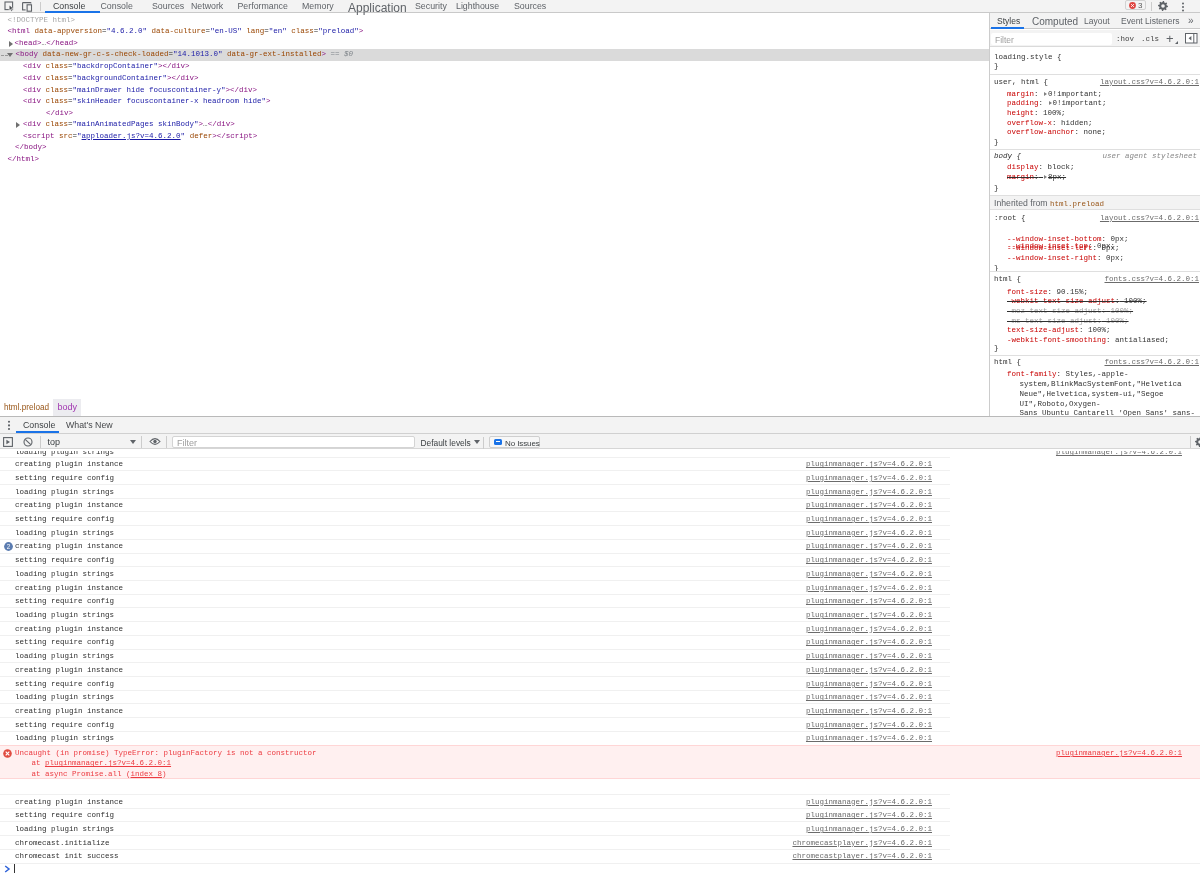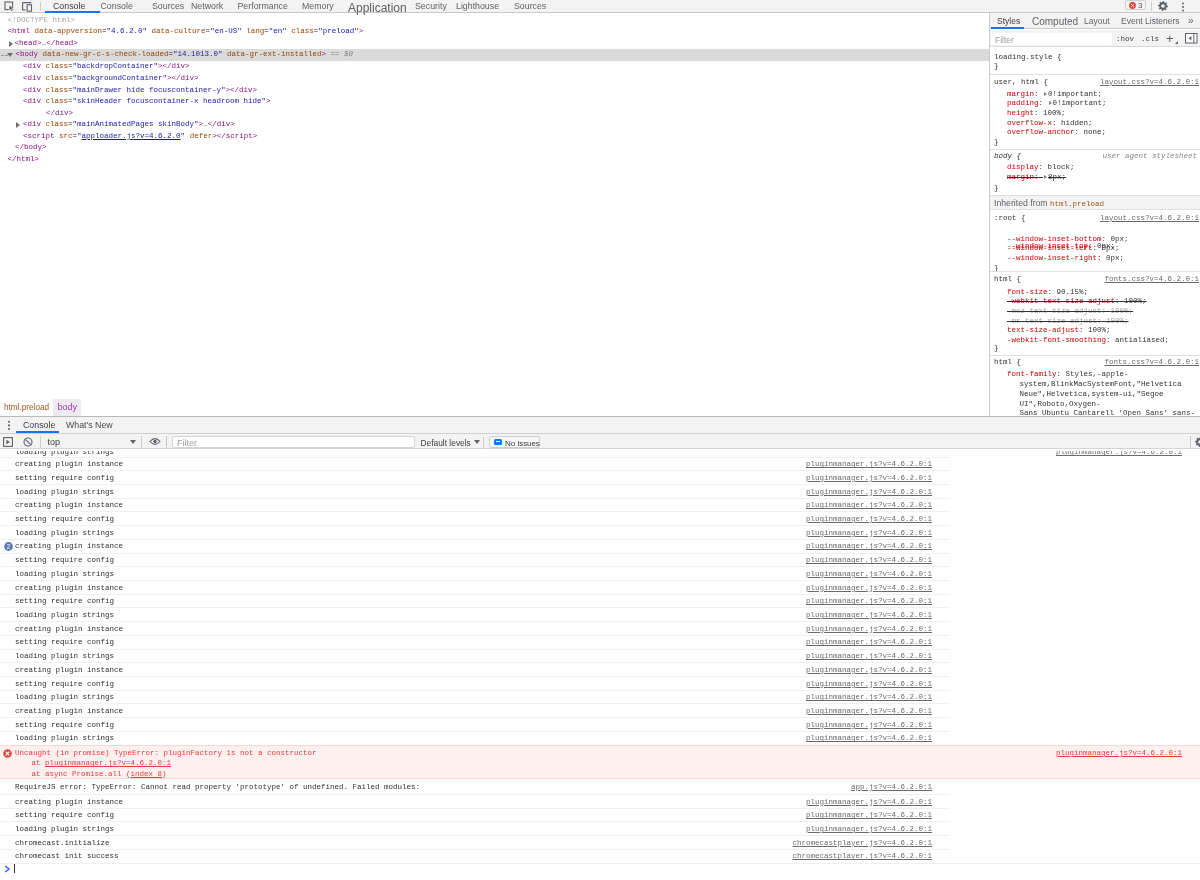--- a/index.html
+++ b/index.html
@@ -292,24 +292,20 @@
 <div class="abs" style="left:0;top:744.6px;width:1200px;height:34.6px;background:#fff0f0;border-top:1px solid #ffd6d6;border-bottom:1px solid #ffd6d6;font-family:'Liberation Mono',monospace;font-size:7.5px;color:#ec3b41">
       <svg style="position:absolute;left:3px;top:3.6px" width="9" height="9" viewBox="0 0 9 9">
         <circle cx="4.5" cy="4.5" r="4.3" fill="#e04b40"></circle>
         <path d="M2.7 2.7 L6.3 6.3 M6.3 2.7 L2.7 6.3" stroke="#fff" stroke-width="1.2"></path>
       </svg>
       <div style="position:absolute;left:15px;top:3.4px;white-space:pre">Uncaught (in promise) TypeError: pluginFactory is not a constructor</div>
       <div style="position:absolute;right:18px;top:3.4px;text-decoration:underline">pluginmanager.js?v=4.6.2.0:1</div>
       <div style="position:absolute;left:31.5px;top:13.7px;white-space:pre">at <span style="text-decoration:underline">pluginmanager.js?v=4.6.2.0:1</span></div>
       <div style="position:absolute;left:31.5px;top:24px;white-space:pre">at async Promise.all (<span style="text-decoration:underline">index 8</span>)</div>
     </div>
-<div class="crow" style="top:780.22px;border-top:none">
-      <span class="tx">RequireJS error: TypeError: Cannot read property 'prototype' of undefined. Failed modules:</span>
-      <span class="lk">app.js?v=4.6.2.0:1</span>
-    </div>
 <div class="crow" style="top:793.94px">
       <span class="tx">creating plugin instance</span>
       <span class="lk">pluginmanager.js?v=4.6.2.0:1</span>
     </div>
 <div class="crow" style="top:807.66px">
       <span class="tx">setting require config</span>
       <span class="lk">pluginmanager.js?v=4.6.2.0:1</span>
     </div>
 <div class="crow" style="top:821.38px">
       <span class="tx">loading plugin strings</span>

